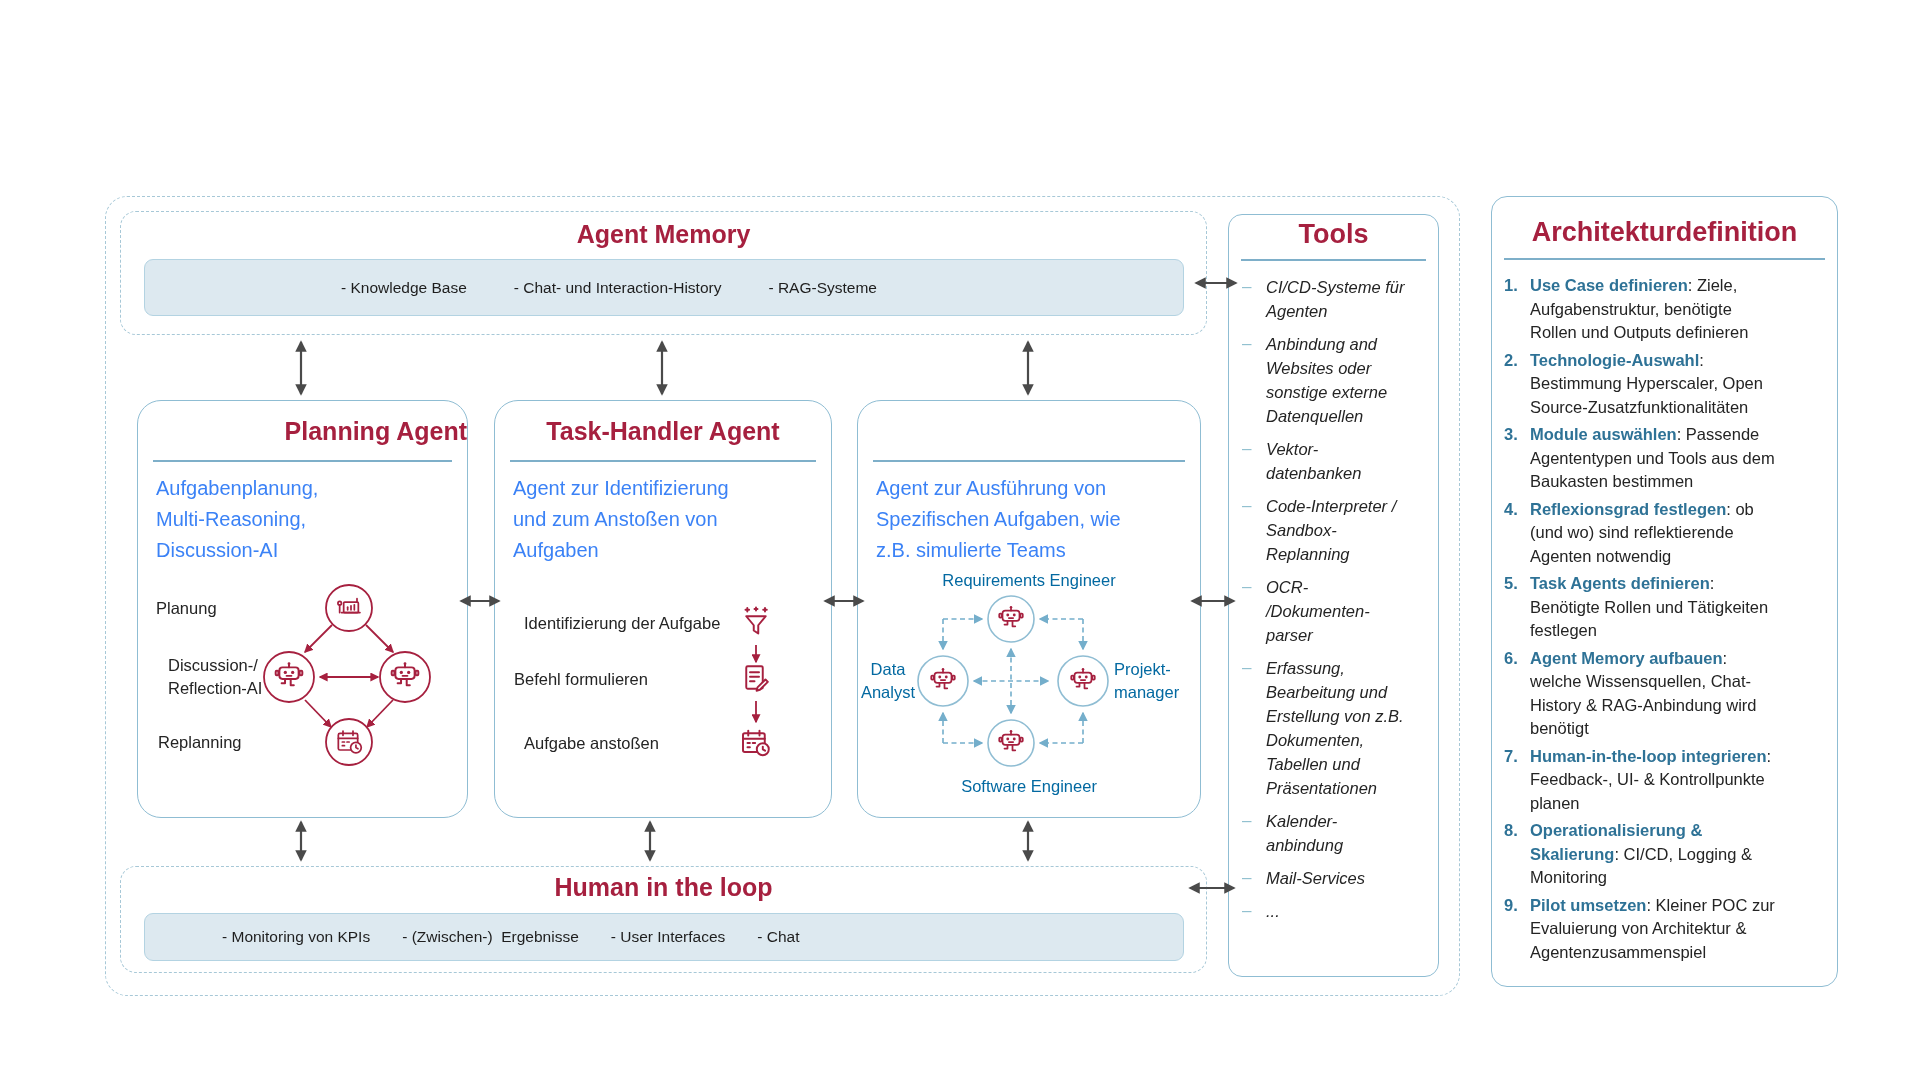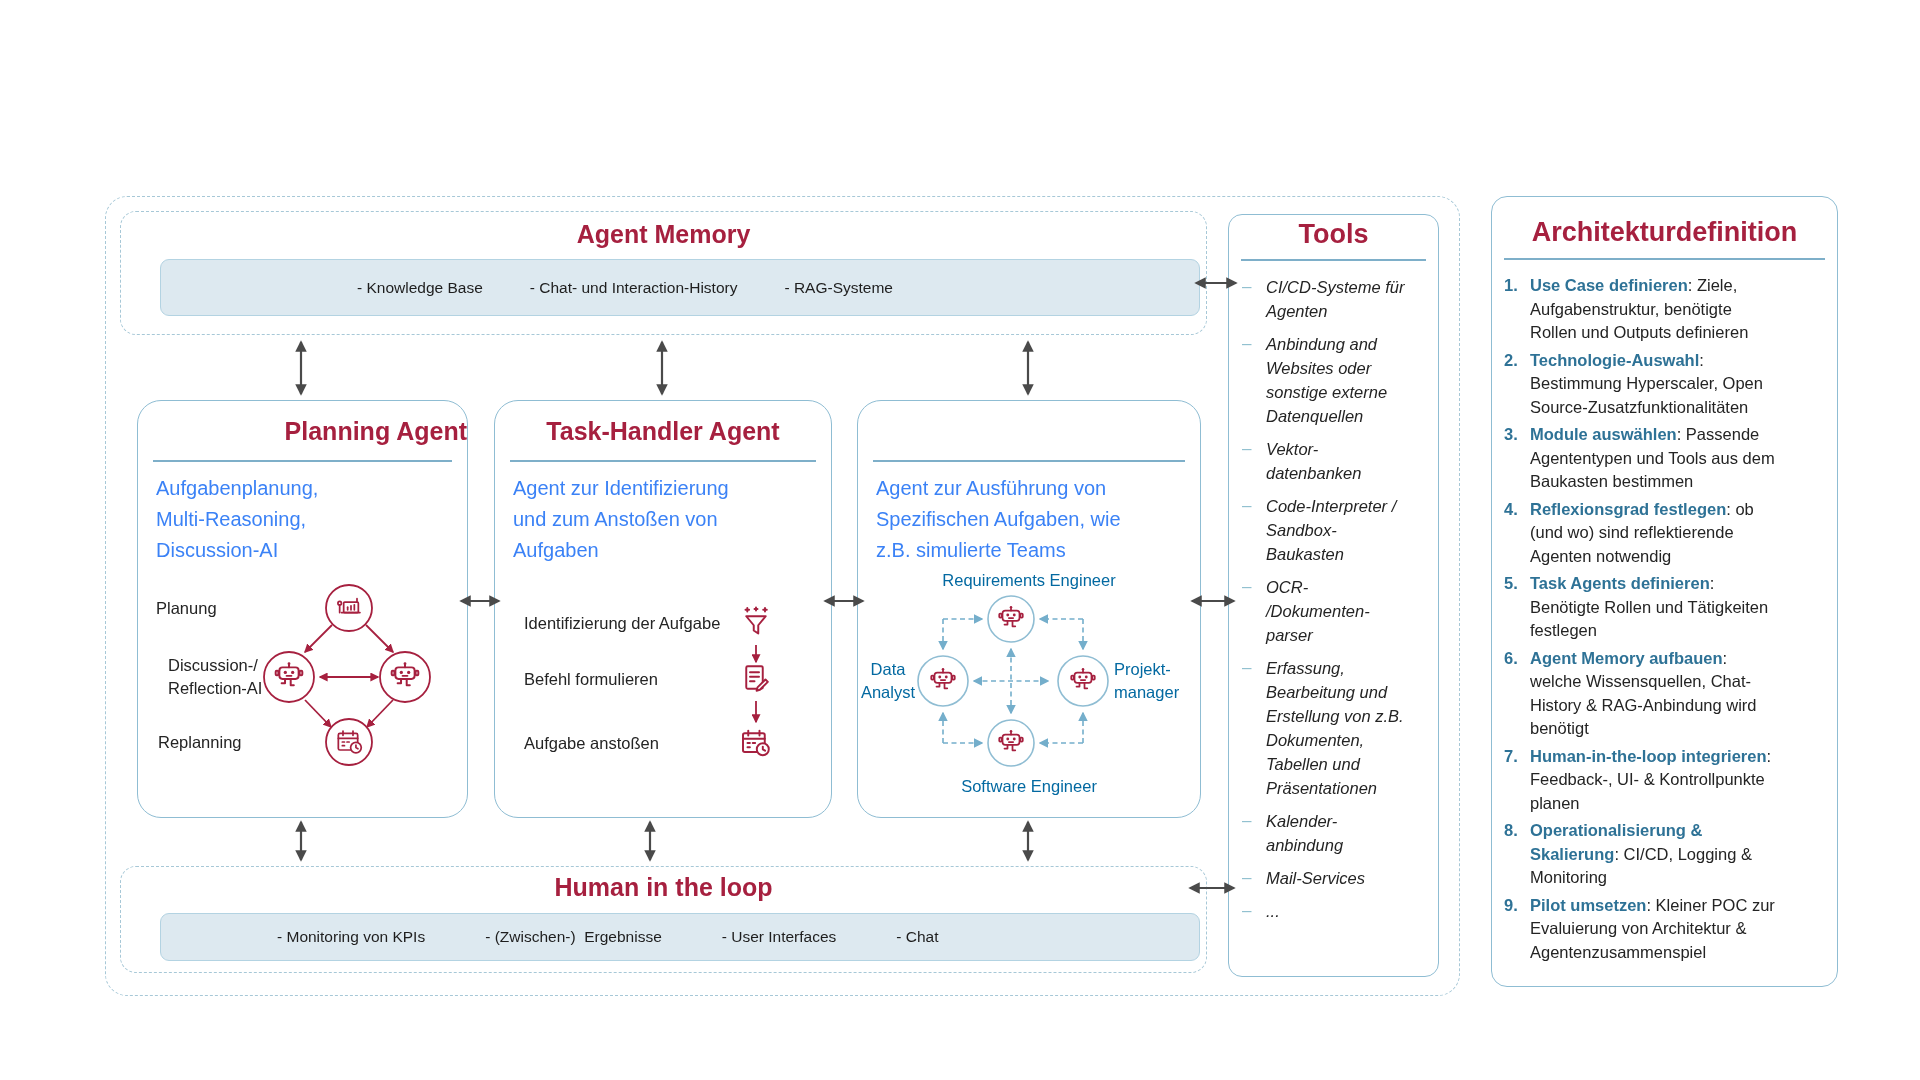--- a/index.html
+++ b/index.html
@@ -17,24 +17,24 @@
   .taskagents-box{left:857px;top:400px;width:342px;height:416px;}
   .tools-box{left:1228px;top:214px;width:209px;height:761px;border-radius:14px;}
   .arch-box{left:1474px;top:196px;width:345px;height:789px;border-radius:16px;margin-left:17px;}
   
   .sec-title{left:0;right:0;text-align:center;font-weight:bold;color:var(--accent-red,#a6203f);}
   .t25{font-size:25px;line-height:29px;}
   .t27{font-size:27px;line-height:31px;}
   .title-rule{height:1.6px;background:var(--rule-blue,#7eafc9);}
   
   .bar{background:var(--bar-fill,#dde9f0);border:1.5px solid var(--bar-border,#b3d3e2);border-radius:9px;
-       display:flex;align-items:center;font-size:15.5px;color:#1e1e1e;margin-left:16px;}
+       display:flex;align-items:center;font-size:15.5px;color:#1e1e1e;}
   .bar span{white-space:pre;}
   .mem-bar{left:23px;top:47px;width:1040px;height:57px;padding-left:196px;gap:47px;box-sizing:border-box;}
-  .hum-bar{left:23px;top:46px;width:1040px;height:48px;padding-left:116px;gap:60px;box-sizing:border-box;}
+  .hum-bar{left:23px;top:46px;width:1040px;height:48px;padding-left:77px;gap:32px;box-sizing:border-box;}
   
   .box-desc{left:18px;top:72px;font-size:20px;line-height:31px;white-space:pre-line;color:#3b82f6;}
   .step-label{font-size:16.5px;line-height:23px;color:#242424;white-space:pre-line;transform:translateY(-50%);}
   .role-label{font-size:16.5px;line-height:23px;color:#0369a1;white-space:pre-line;text-align:center;}
   .svg-layer{left:0;top:0;pointer-events:none;}
   
   .tools-list{left:10px;right:5px;top:60px;display:flex;flex-direction:column;gap:9px;}
   .tool-item{display:flex;align-items:flex-start;}
   .tool-dash{width:24px;flex:none;color:var(--bullet-teal,#8fc0cf);font-size:17px;line-height:24px;padding-left:3px;}
   .tool-text{font-size:16.5px;line-height:24px;white-space:pre-line;width:150px;font-style:italic;}
@@ -160,21 +160,21 @@
     </svg>
   </div>
 
   <div class="abs solid-box taskhandler-box">
     <div class="abs sec-title t25" style="top:16px;">Task-Handler Agent</div>
     <div class="abs title-rule" style="left:15px;right:15px;top:59px;"></div>
     <div class="abs box-desc">Agent zur Identifizierung
 und zum Anstoßen von
 Aufgaben</div>
     <div class="abs step-label" style="left:29px;top:222px;">Identifizierung der Aufgabe</div>
-    <div class="abs step-label" style="left:29px;top:278px;">Befehl formulieren</div>
+    <div class="abs step-label" style="left:19px;top:278px;">Befehl formulieren</div>
     <div class="abs step-label" style="left:29px;top:342px;">Aufgabe anstoßen</div>
     <svg class="abs svg-layer" width="336" height="416" viewBox="0 0 336 416">
       <defs>
         <marker id="mr2" viewBox="0 0 10 10" refX="8.5" refY="5" markerWidth="5" markerHeight="5" orient="auto-start-reverse">
           <path d="M0,0L10,5L0,10z" fill="#a6203f"></path>
         </marker>
       </defs>
       <g stroke="#a6203f" stroke-width="1.8" fill="none">
         <line x1="261" y1="244" x2="261" y2="261" marker-end="url(#mr2)"></line>
         <line x1="261" y1="300" x2="261" y2="321" marker-end="url(#mr2)"></line>
@@ -259,21 +259,21 @@
         </div>
       <div class="tool-item">
           <span class="tool-dash">–</span>
           <span class="tool-text">Vektor-
 datenbanken</span>
         </div>
       <div class="tool-item">
           <span class="tool-dash">–</span>
           <span class="tool-text">Code-Interpreter /
 Sandbox-
-Baukasten</span>
+Replanning</span>
         </div>
       <div class="tool-item">
           <span class="tool-dash">–</span>
           <span class="tool-text">OCR-
 /Dokumenten-
 parser</span>
         </div>
       <div class="tool-item">
           <span class="tool-dash">–</span>
           <span class="tool-text">Erfassung,

